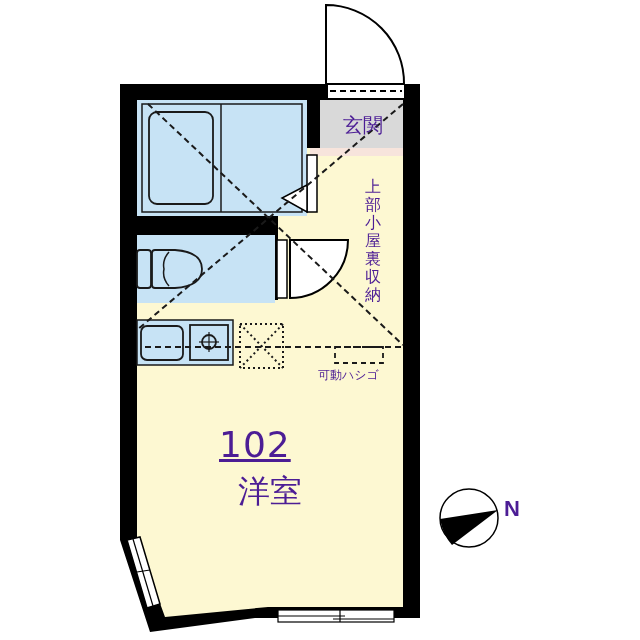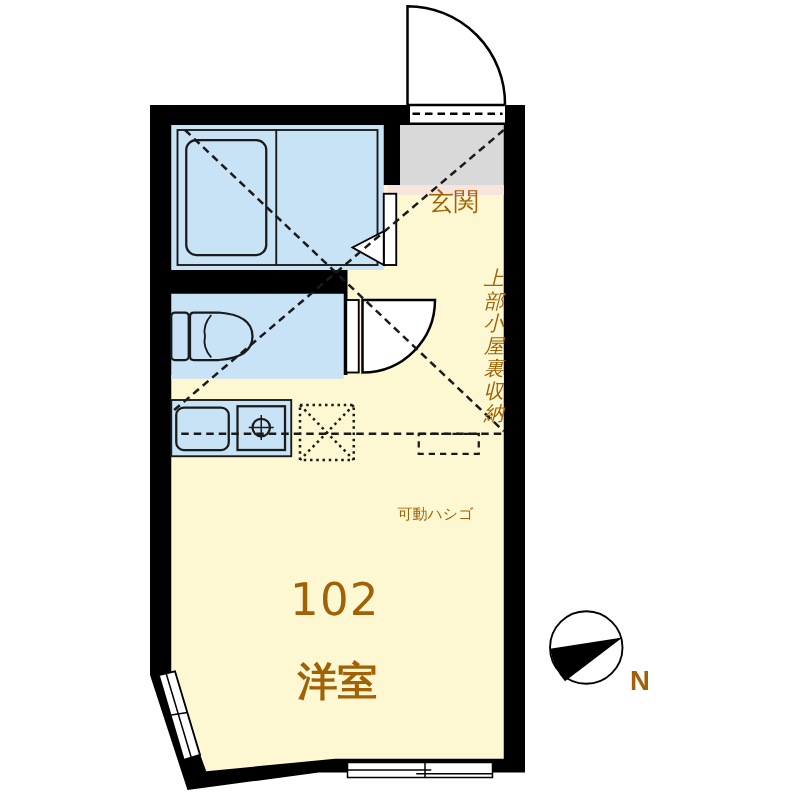--- a/index.html
+++ b/index.html
@@ -1,23 +1,23 @@
 <!DOCTYPE html>
 <html><head>
 <meta charset="utf-8">
 <style>
   html, body { margin:0; padding:0; background:#ffffff; }
   body { width:640px; height:640px; position:relative; overflow:hidden; font-family:"DejaVu Sans", sans-serif; }
   #plan { position:absolute; left:0; top:0; width:640px; height:640px; }
-  .lbl { position:absolute; color:#a16207; white-space:nowrap;margin-top:36px; }
+  .lbl { position:absolute; color:#4c1d95; white-space:nowrap; }
   .genkan { left:343px; top:112px; font-size:20px; }
-  .loft { left:386px; top:178px; font-size:16px; line-height:18px; width:18px; text-align:center; white-space:normal; word-break:break-all;font-style:italic; }
+  .loft { left:364px; top:178px; font-size:16px; line-height:18px; width:18px; text-align:center; white-space:normal; word-break:break-all; }
   .ladder { left:318px; top:367px; font-size:12px; }
-  .room-no { left:232px; top:424px; font-size:36px; letter-spacing:1px; }
-  .room-type { left:238px; top:488px; font-size:32px;font-weight:bold; }
+  .room-no { left:219px; top:424px; font-size:36px; letter-spacing:1px;text-decoration:underline; }
+  .room-type { left:238px; top:470px; font-size:32px; }
   .north { left:504px; top:496px; font-size:22px; font-weight:bold; font-family:"Liberation Sans", sans-serif; }
 </style>
 </head>
 <body>
 
 <svg id="plan" viewBox="0 0 640 640" xmlns="http://www.w3.org/2000/svg">
 
   <path d="M120,84 L420,84 L420,618 L255,618 L150,632 L120,540 Z" fill="#000"></path>
 
   <path d="M137,300 L403,300 L403,607 L268,607 L165,617 L137,540 Z" fill="#fdf8d2"></path>

